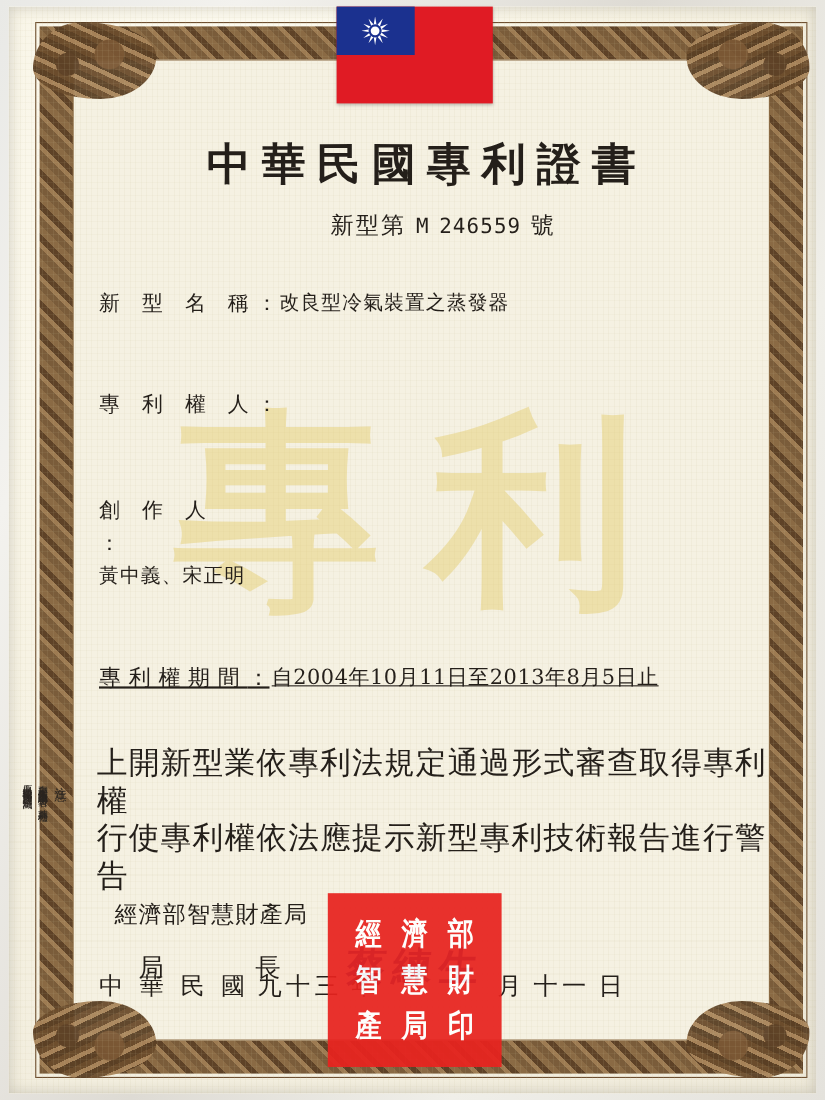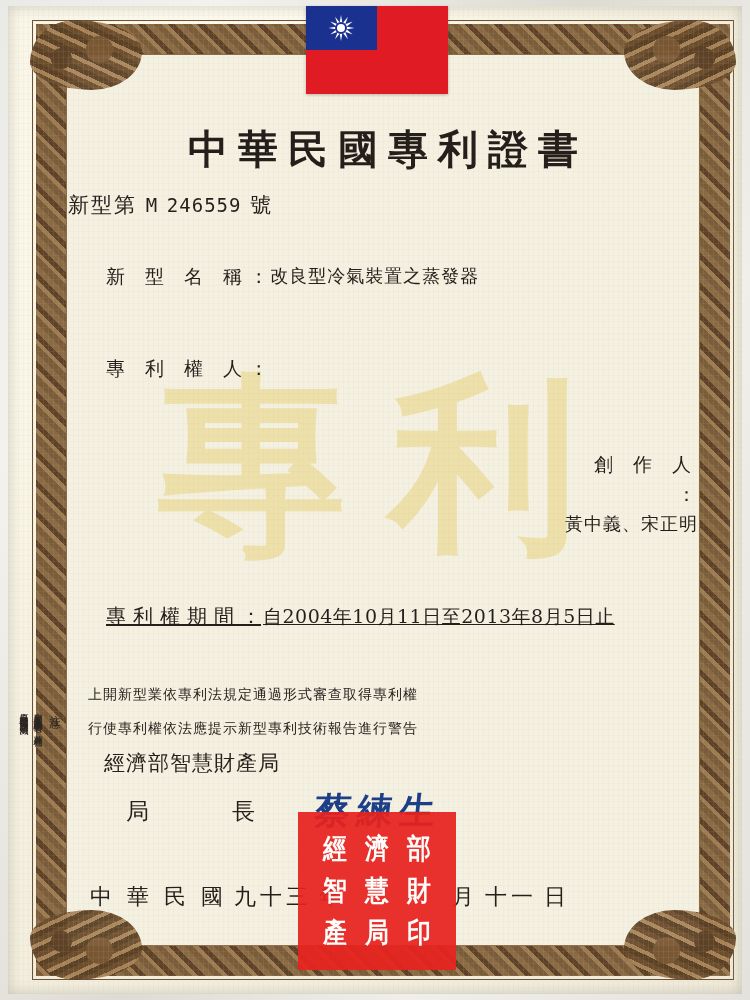--- a/index.html
+++ b/index.html
@@ -179,58 +179,60 @@
     margin-top: 82px;
     text-align: center;
     font-size: 40px;
     letter-spacing: 10px;
     font-weight: 700;
     color: #241f1a;
     text-indent: 10px;
   }
   .cert-number {
     margin-top: 14px;
+    text-align: center;
     font-size: 21px;
     letter-spacing: 2px;
     color: #241f1a;
+    padding-left: 40px;
   }
   .cert-number .mono {
     font-family: "DejaVu Sans Mono", monospace;
     font-size: 19px;
     letter-spacing: 1px;
   }
 
   .field {
     margin-top: 30px;
     font-size: 19px;
     line-height: 30px;
     color: #241f1a;
     display: flex;
-    align-items: flex-end;
-    padding-left: 38px;
+    align-items: flex-start;
+    padding-left: 22px;
   }
   .field .label {
     letter-spacing: 7px;
     white-space: nowrap;
   }
   .field .colon { margin: 0 2px 0 0; }
   .field .value {
     font-size: 18px;
     letter-spacing: 1px;
   }
   .f-name   { margin-top: 42px; }
   .f-owner  { margin-top: 62px; }
   .f-author { margin-top: 66px; flex-direction: column; }
   .f-term   { margin-top: 62px; font-size: 20px; text-decoration: underline; }
   .f-term .value { font-size: 19px; letter-spacing: 0.5px; }
 
   .statement {
     margin-top: 46px;
     padding-left: 20px;
-    font-size: 14px;
+    font-size: 28px;
     line-height: 34px;
     letter-spacing: 1px;
     color: #241f1a;
   }
   .agency {
     margin-top: 4px;
     padding-left: 36px;
     font-size: 21px;
     letter-spacing: 1px;
     color: #241f1a;

